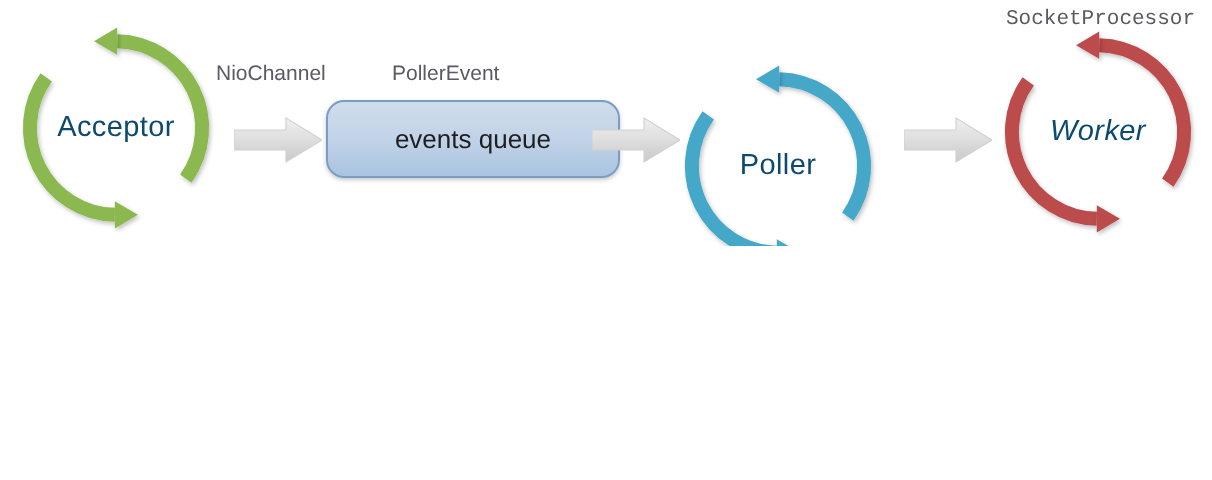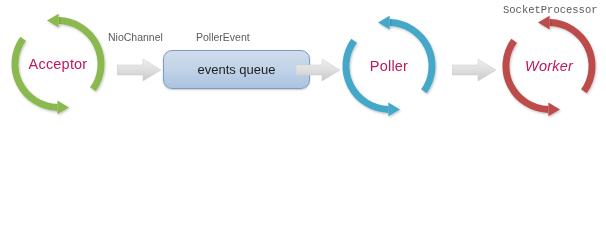--- a/index.html
+++ b/index.html
@@ -37,27 +37,27 @@
   .cycle-label {
     position: absolute;
     left: 0;
     top: 0;
     width: 104px;
     height: 104px;
     display: flex;
     align-items: center;
     justify-content: center;
     font-size: 14.5px;
-    color: #be185d;
+    color: #0c4a6e;
     letter-spacing: .2px;
     white-space: nowrap;
   }
 
   #node-acceptor { left: 6px;   top: 12px; }
-  #node-poller   { left: 337px; top: 14px; text-align: center; }
+  #node-poller   { left: 337px; top: 31px; text-align: center; }
   #node-worker   { left: 497px; top: 14px; font-style: italic; }
 
   
   .flow-arrow {
     position: absolute;
     display: block;
   }
   #arrow-1 { left: 117px; top: 58px; width: 44px; height: 24px; }
   #arrow-2 { left: 296px; top: 58px; width: 44px; height: 24px; }
   #arrow-3 { left: 452px; top: 58px; width: 44px; height: 24px; }

